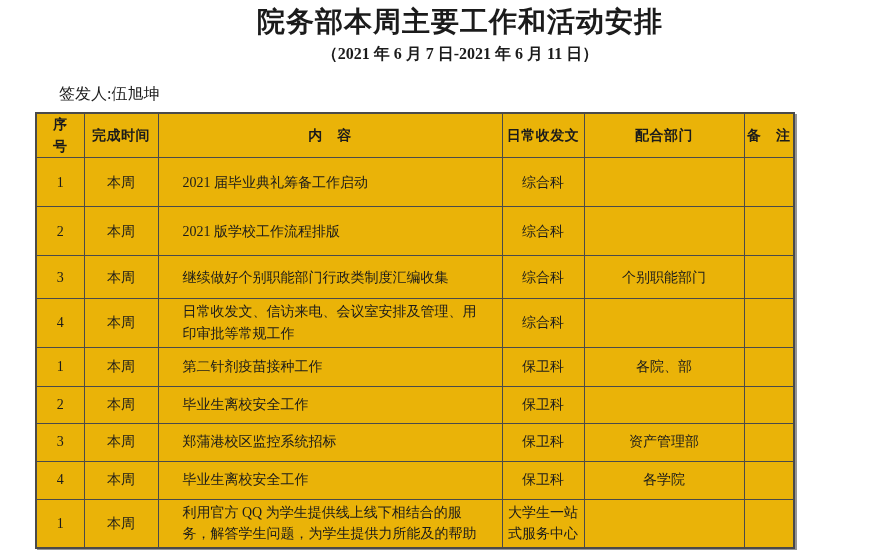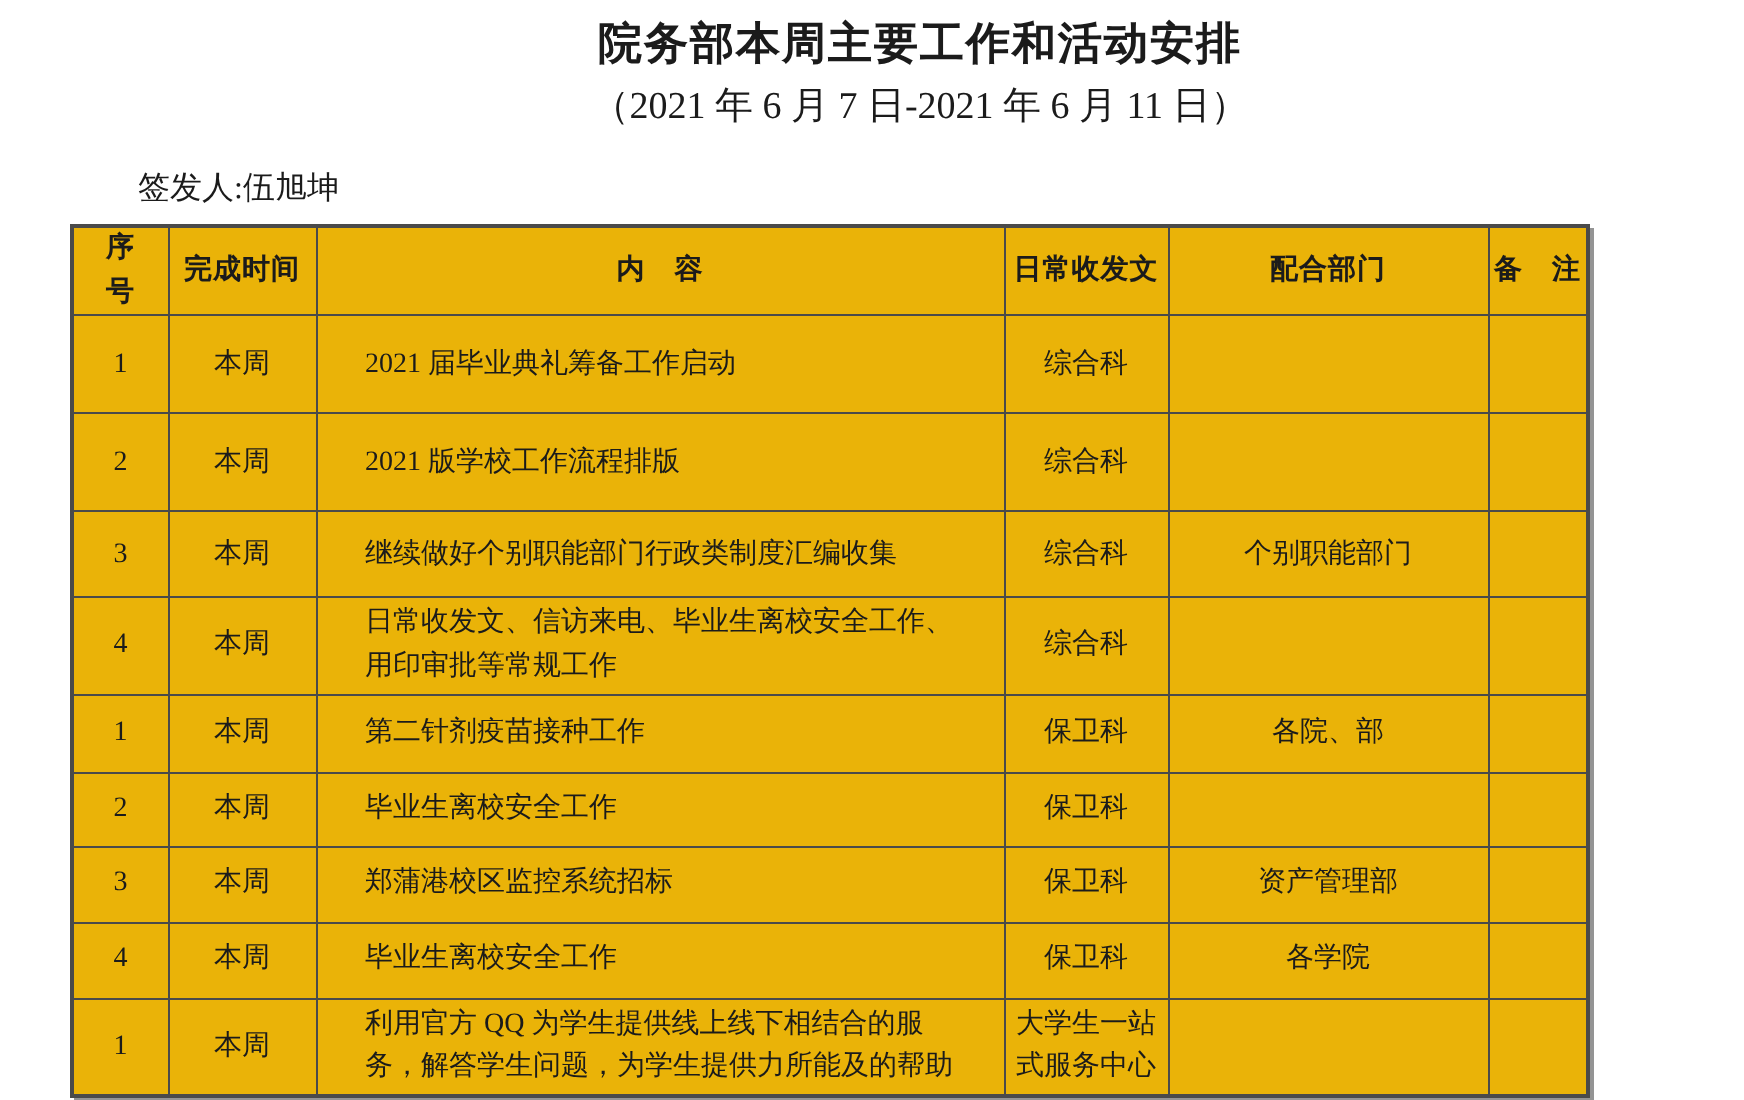--- a/index.html
+++ b/index.html
@@ -10,35 +10,35 @@
     font-family: "Liberation Serif", "DejaVu Serif", serif;
     color: #1b1b1b;
     position: relative;
   }
   .title-block {
     padding-top: 8px;
     padding-left: 48px; 
     text-align: center;
   }
   .doc-title {
-    font-size: 22px;
+    font-size: 28px;
     font-weight: 700;
     letter-spacing: 1px;
     line-height: 28px;
     margin: 0;
   }
   .doc-subtitle {
-    font-size: 19px;
-    font-weight: 400;
+    font-size: 16px;
+    font-weight: 700;
     line-height: 22px;
     margin-top: 7px;
   }
   .meta-row {
     position: absolute;
-    left: 35px;
+    left: 25px;
     top: 84px;
     width: 758px;
     display: flex;
     align-items: baseline;
     white-space: pre;
   }
   .issuer {
     margin-left: 34px;
     font-size: 16px;
   }
@@ -135,21 +135,21 @@
     <td class="cell-no">3</td>
     <td class="cell-time">本周</td>
     <td class="cell-content">继续做好个别职能部门行政类制度汇编收集</td>
     <td class="cell-responsible">综合科</td>
     <td class="cell-cooperating">个别职能部门</td>
     <td class="cell-note"></td>
   </tr>
   <tr style="height:47px">
     <td class="cell-no">4</td>
     <td class="cell-time">本周</td>
-    <td class="cell-content">日常收发文、信访来电、毕业生离校安全工作、用印审批等常规工作</td>
+    <td class="cell-content">日常收发文、信访来电、会议室安排及管理、用印审批等常规工作</td>
     <td class="cell-responsible">综合科</td>
     <td class="cell-cooperating"></td>
     <td class="cell-note"></td>
   </tr>
   <tr style="height:39px">
     <td class="cell-no">1</td>
     <td class="cell-time">本周</td>
     <td class="cell-content">第二针剂疫苗接种工作</td>
     <td class="cell-responsible">保卫科</td>
     <td class="cell-cooperating">各院、部</td>

